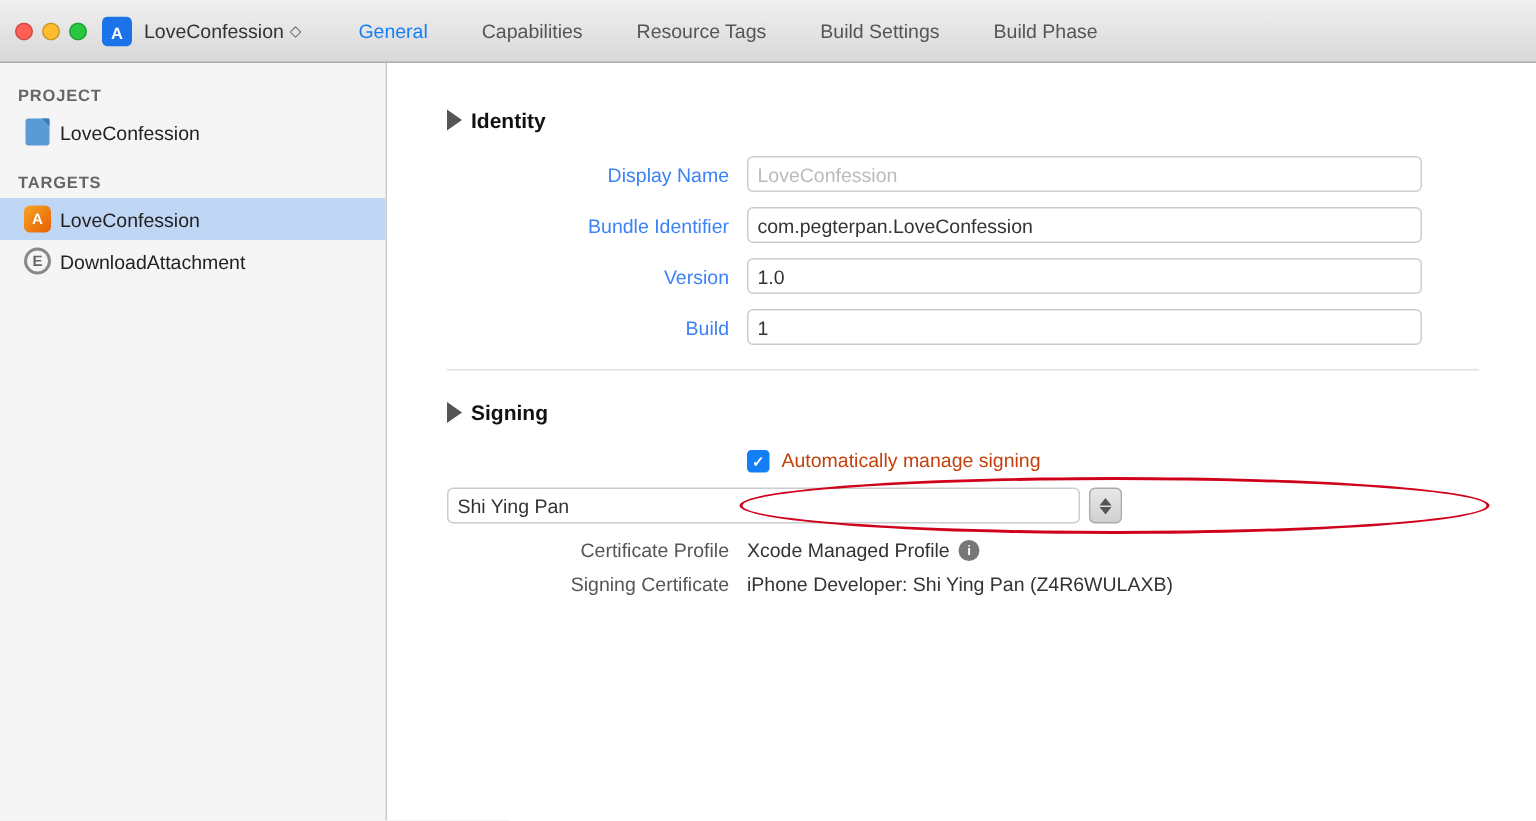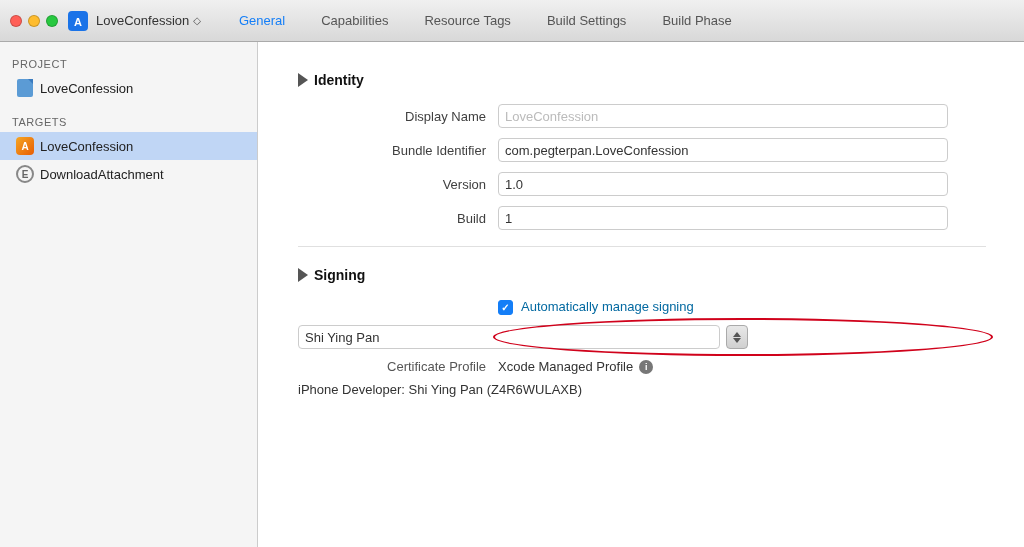--- a/index.html
+++ b/index.html
@@ -62,21 +62,21 @@
 
     
     .sidebar {
       width: 258px;
       background: #f5f5f5;
       border-right: 1px solid #ccc;
       padding-top: 12px;
       flex-shrink: 0;
     }
     .sidebar-section-label {
-      font-size: 11px; font-weight: 400; color: #666;
+      font-size: 11px; font-weight: 700; color: #666;
       padding: 4px 12px; letter-spacing: 0.05em;
       text-transform: uppercase;
     }
     .sidebar-item {
       display: flex; align-items: center; gap: 6px;
       padding: 5px 16px; cursor: pointer; font-size: 13px; color: #222;
     }
     .sidebar-item.selected {
       background: #c0d6f5;
     }
@@ -143,21 +143,21 @@
 
     
     .form-row {
       display: flex; align-items: center;
       margin-bottom: 10px;
     }
     .form-label {
       text-align: right;
       width: 200px;
       flex-shrink: 0;
-      color: #404040;
+      color: #3b82f6;
       font-size: 13px;
       padding-right: 12px;
     }
     .form-input {
       flex: 1;
       max-width: 450px;
       height: 24px;
       border: 1px solid #ccc;
       border-radius: 4px;
       padding: 0 6px;
@@ -183,21 +183,21 @@
     .checkbox-box {
       width: 15px; height: 15px; border-radius: 3px;
       background: #147ef7; border: 1px solid #147ef7;
       display: flex; align-items: center; justify-content: center;
       flex-shrink: 0; margin-top: 1px;
     }
     .checkbox-box::after {
       content: '✓'; color: white; font-size: 10px; font-weight: 700;
     }
     .checkbox-text {
-      font-size: 13px; color: #0369a1;
+      font-size: 13px; color: #c2410c;
     }
     .checkbox-subtext {
       font-size: 11px; color: #777; max-width: 320px; margin-top: 2px; line-height: 1.4;
     }
 
     
     .team-row-wrapper {
       position: relative;
       display: flex; align-items: center;
     }
@@ -384,20 +384,21 @@
 
         <div class="info-row">
           <div class="info-label">Certificate Profile</div>
           <div class="info-value">
             <span>Xcode Managed Profile</span>
             <div class="info-icon">i</div>
           </div>
         </div>
 
         <div class="info-row">
+          <div class="info-label">Signing Certificate</div>
           <div class="info-value">
             <span>iPhone Developer: Shi Ying Pan (Z4R6WULAXB)</span>
           </div>
         </div>
 
       </div>
     </div>
   </div>
 </div>
 

